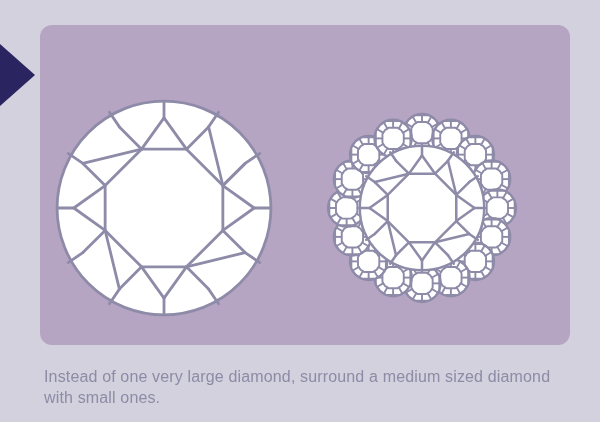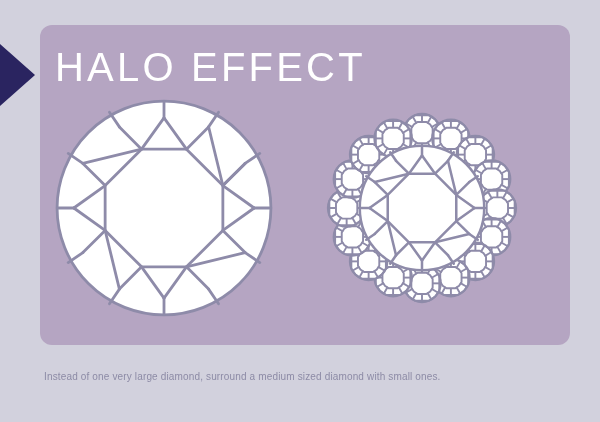--- a/index.html
+++ b/index.html
@@ -79,35 +79,34 @@
     overflow: visible;
   }
 
   
   #caption {
     position: absolute;
     left: 44px;
     top: 366px;
     width: 520px;
     color: #8d8ba6;
-    font-size: 10px;
+    font-size: 16px;
     line-height: 21px;
     letter-spacing: 0.15px;
   }
 </style>
 </head>
 <body>
 
 <div id="stage">
 
   <div id="pointer-arrow"></div>
 
   <div id="card"></div>
 
-  <div id="title">HALO EFFECT</div>
 
   <div class="gem-wrap" id="solitaire-illustration">
     <svg viewBox="0 0 200 200">
       <g>
         <circle cx="100" cy="100" r="99" fill="#ffffff" stroke="#8e8ba9" stroke-width="2.6"></circle>
         <g fill="none" stroke="#8e8ba9" stroke-width="2.6" stroke-linejoin="round" stroke-linecap="round">
 
           <polygon points="79.2,45.5 120.8,45.5 154.5,79.2 154.5,120.8 120.8,154.5 79.2,154.5 45.5,120.8 45.5,79.2"></polygon>
 
           <polygon points="62.1,24.2 100,16.5 137.9,24.2 175.8,62.1 183.5,100 175.8,137.9 137.9,175.8 100,183.5 62.1,175.8 24.2,137.9 16.5,100 24.2,62.1" opacity="0"></polygon>

